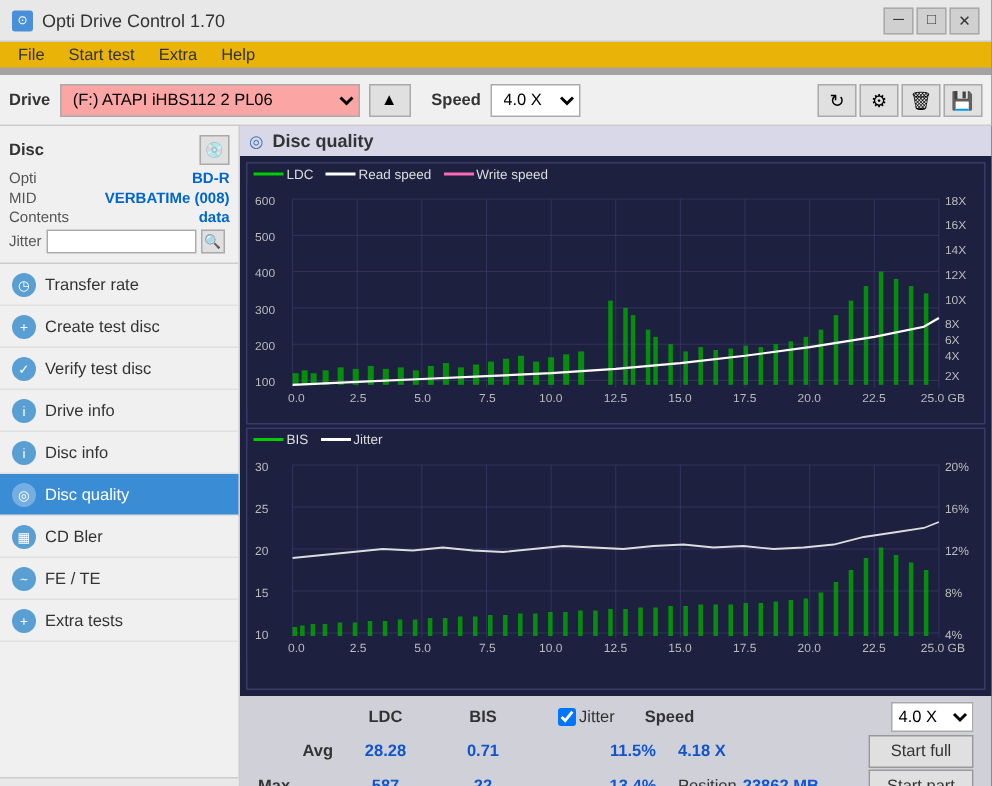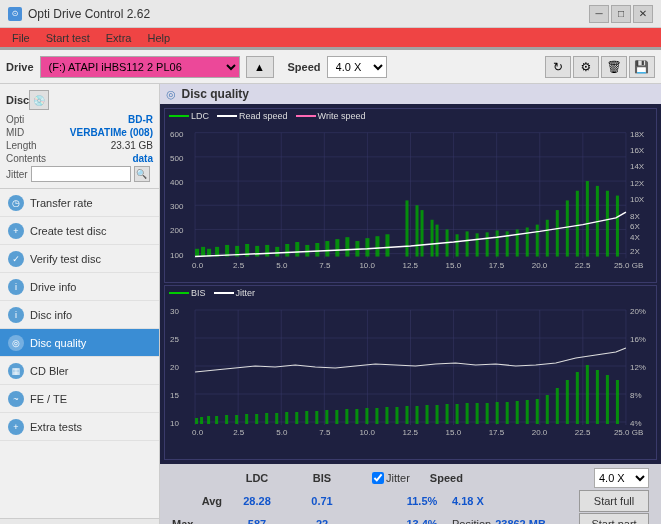--- a/index.html
+++ b/index.html
@@ -7,42 +7,42 @@
     
     
     .titlebar { background: #e8e8e8; height: 28px; display: flex; align-items: center; justify-content: space-between; padding: 0 8px; border-bottom: 1px solid #ccc; }
     .titlebar-left { display: flex; align-items: center; gap: 6px; }
     .titlebar-icon { width: 14px; height: 14px; background: #4a90d9; border-radius: 2px; display: flex; align-items: center; justify-content: center; color: white; font-size: 8px; }
     .titlebar-title { font-size: 12px; color: #333; }
     .titlebar-controls { display: flex; gap: 2px; }
     .titlebar-btn { width: 20px; height: 18px; background: #d0d0d0; border: 1px solid #aaa; display: flex; align-items: center; justify-content: center; cursor: pointer; font-size: 10px; color: #333; }
     
     
-    .menubar { background: #ef4444; height: 22px; display: flex; align-items: center; border-bottom: 3px solid #a3a3a3; padding: 0 4px; }
+    .menubar { background: #eab308; height: 22px; display: flex; align-items: center; border-bottom: 5px solid #a3a3a3; padding: 0 4px; }
     .menu-item { padding: 2px 8px; cursor: pointer; font-size: 11px; color: #333; }
     
     
     .drivebar { background: #f0f0f0; height: 34px; display: flex; align-items: center; padding: 0 6px; gap: 6px; border-bottom: 1px solid #ccc; }
     .drive-label { font-size: 11px; font-weight: bold; color: #333; }
-    .drive-select { height: 22px; min-width: 200px; border: 1px solid #aaa; background: #ec4899; font-size: 11px; padding: 1px 4px; }
+    .drive-select { height: 22px; min-width: 200px; border: 1px solid #aaa; background: #fca5a5; font-size: 11px; padding: 1px 4px; }
     .eject-btn { width: 28px; height: 22px; background: #e0e0e0; border: 1px solid #aaa; display: flex; align-items: center; justify-content: center; cursor: pointer; }
     .speed-label { font-size: 11px; font-weight: bold; color: #333; margin-left: 8px; }
     .speed-select { height: 22px; width: 60px; border: 1px solid #aaa; background: white; font-size: 11px; padding: 1px 4px; }
     .toolbar-icons { display: flex; gap: 2px; margin-left: auto; }
     .toolbar-icon-btn { width: 26px; height: 22px; background: #e0e0e0; border: 1px solid #aaa; display: flex; align-items: center; justify-content: center; cursor: pointer; font-size: 12px; }
     
     
     .main { display: flex; height: 460px; }
     
     
     .left-panel { width: 160px; background: #f0f0f0; border-right: 1px solid #ccc; display: flex; flex-direction: column; }
     
     
     .disc-section { padding: 6px; border-bottom: 1px solid #ccc; }
-    .disc-header { display: flex; align-items: center; justify-content: flex-start; margin-bottom: 4px; }
+    .disc-header { display: flex; align-items: center; justify-content: space-between; margin-bottom: 4px; }
     .disc-title { font-size: 11px; font-weight: bold; color: #333; }
     .disc-row { display: flex; justify-content: space-between; margin-bottom: 2px; }
     .disc-key { font-size: 10px; color: #555; }
     .disc-val { font-size: 10px; color: #0066cc; font-weight: bold; }
     .disc-val-black { font-size: 10px; color: #333; }
     .label-row { display: flex; align-items: center; gap: 3px; margin-top: 2px; }
     .label-input { height: 16px; border: 1px solid #aaa; background: white; font-size: 10px; width: 100px; padding: 0 2px; }
     .label-icon-btn { width: 16px; height: 16px; background: #e0e0e0; border: 1px solid #aaa; display: flex; align-items: center; justify-content: center; cursor: pointer; font-size: 9px; }
     
     
@@ -85,21 +85,21 @@
     
     .checkbox-label { display: flex; align-items: center; gap: 2px; font-size: 11px; color: #333; }
     input[type=checkbox] { width: 12px; height: 12px; }
   </style>
 </head>
 <body>
 
 <div class="titlebar">
   <div class="titlebar-left">
     <div class="titlebar-icon">⊙</div>
-    <span class="titlebar-title">Opti Drive Control 2.62</span>
+    <span class="titlebar-title">Opti Drive Control 1.70</span>
   </div>
   <div class="titlebar-controls">
     <div class="titlebar-btn">─</div>
     <div class="titlebar-btn">□</div>
     <div class="titlebar-btn close">✕</div>
   </div>
 </div>
 
 <div class="menubar">
   <span class="menu-item">File</span>
@@ -137,24 +137,20 @@
           <div style="width:20px;height:20px;background:#e0e0e0;border:1px solid #aaa;display:flex;align-items:center;justify-content:center;cursor:pointer;font-size:10px;">💿</div>
         </div>
       </div>
       <div class="disc-row">
         <span class="disc-key">Opti</span>
         <span class="disc-val">BD-R</span>
       </div>
       <div class="disc-row">
         <span class="disc-key">MID</span>
         <span class="disc-val">VERBATIMe (008)</span>
-      </div>
-      <div class="disc-row">
-        <span class="disc-key">Length</span>
-        <span class="disc-val-black">23.31 GB</span>
       </div>
       <div class="disc-row">
         <span class="disc-key">Contents</span>
         <span class="disc-val">data</span>
       </div>
       <div class="label-row">
         <span class="disc-key">Jitter</span>
         <input type="text" class="label-input" style="">
         <div class="label-icon-btn">🔍</div>
       </div>

